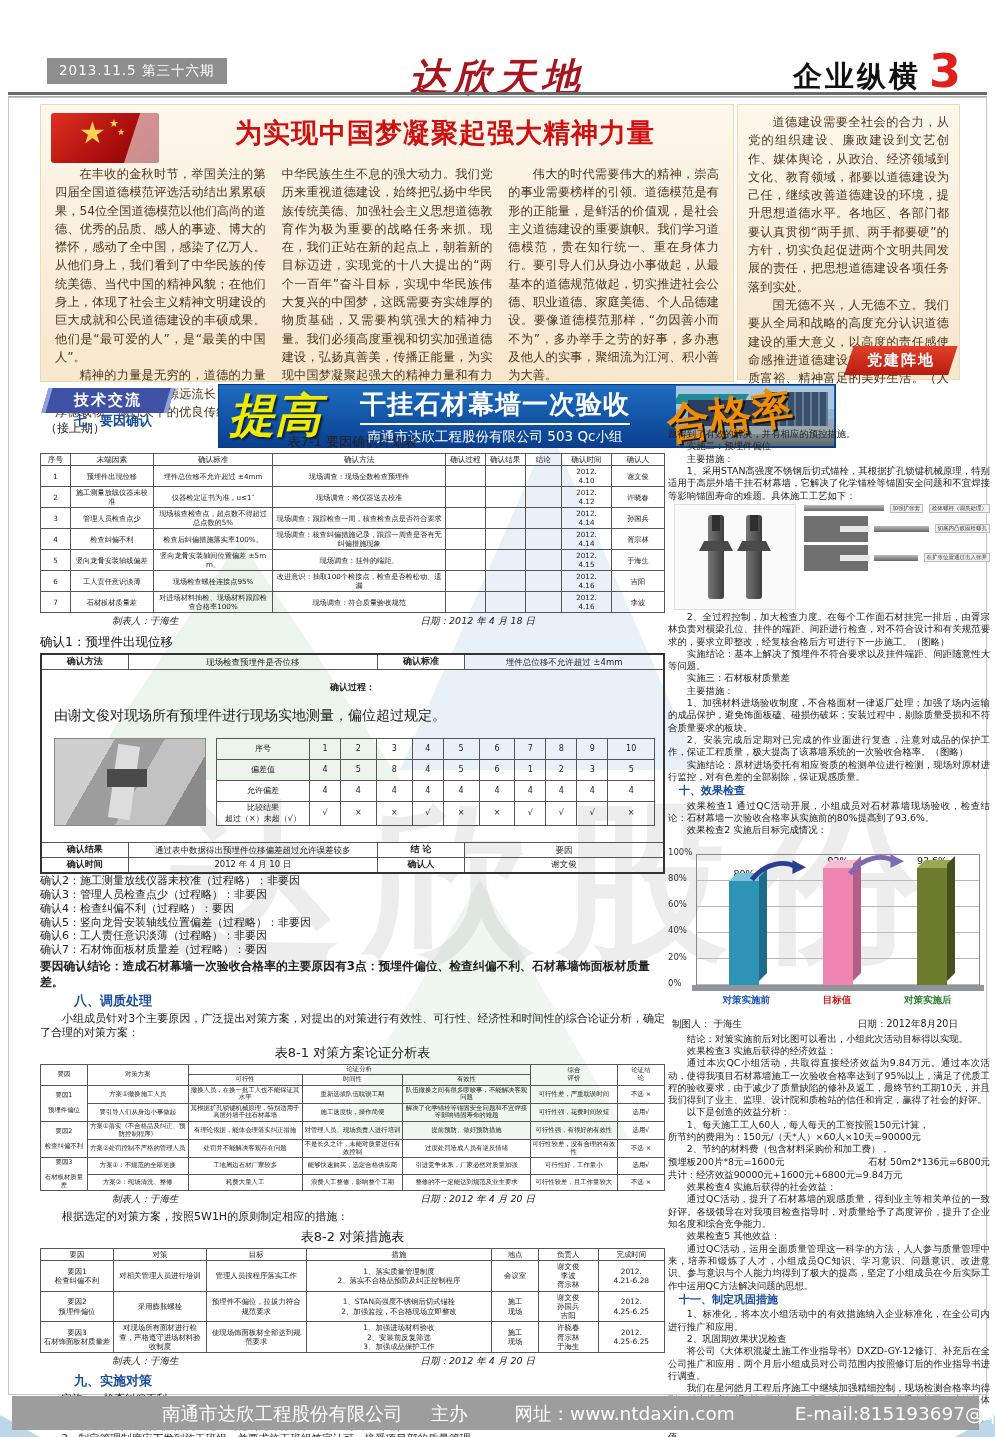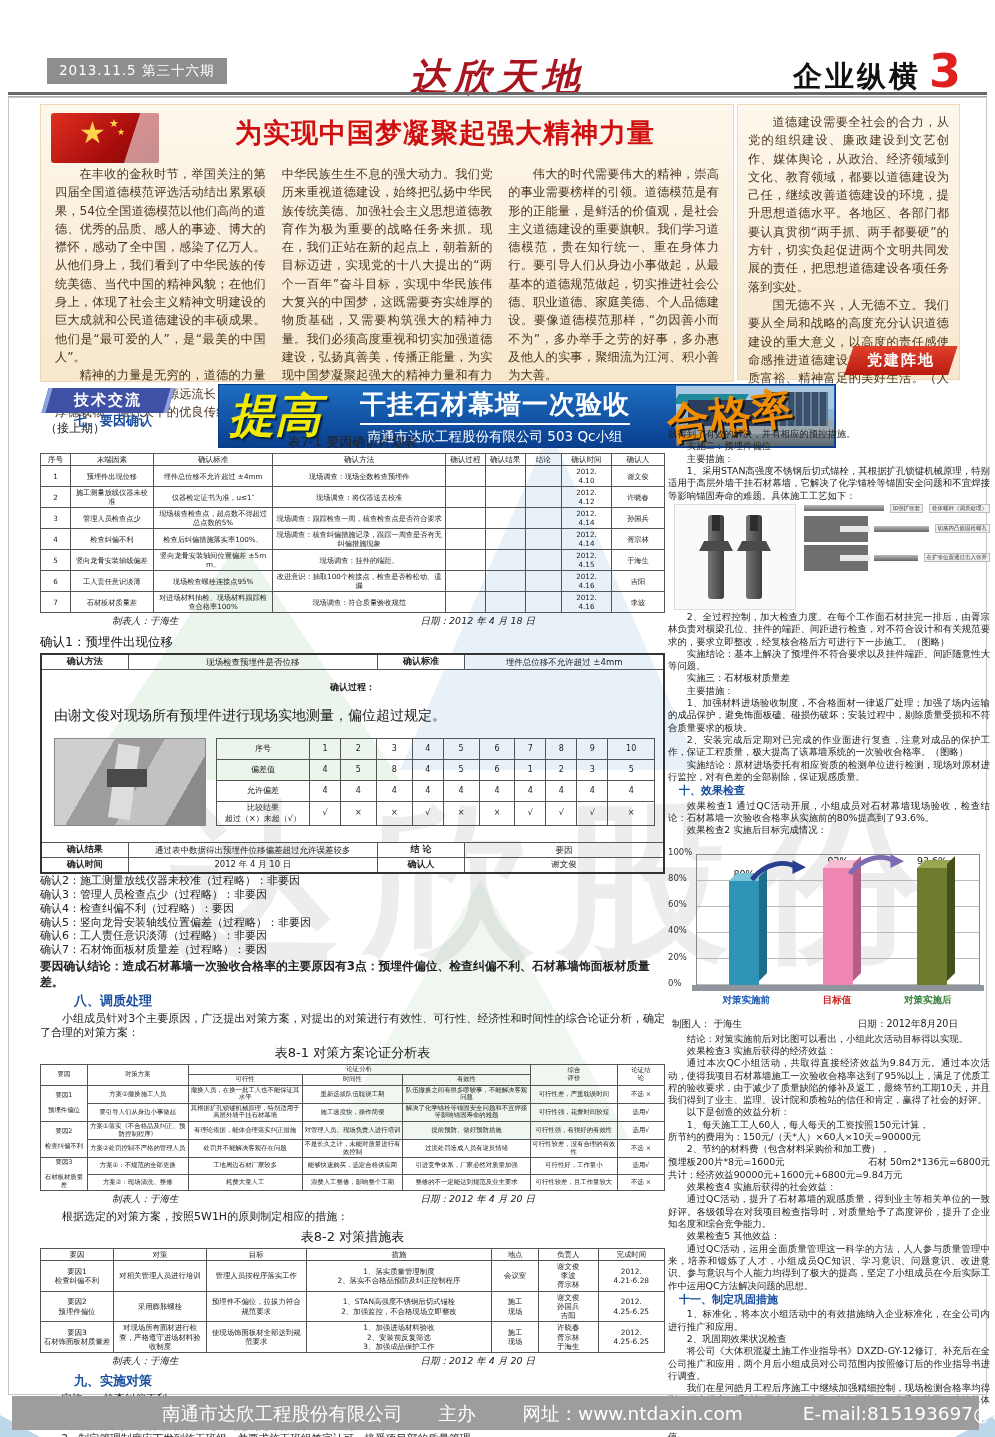--- a/index.html
+++ b/index.html
@@ -147,21 +147,21 @@
   .xlabels span{font-size:9.5px;font-weight:bold;}
   .xl1{color:#1a56b0;} .xl2{color:#cc2222;} .xl3{color:#2e7d32;}
   .arrow{position:absolute;width:58px;height:26px;}
   .a1{left:80px;top:18px;} .a2{left:178px;top:12px;}
   .chart-maker{display:flex;font-size:9.6px;margin:0 4px 2px 4px;}
   .chart-maker .dt{margin-left:auto;margin-right:28px;}
   
   .footer{position:absolute;left:12px;right:16px;bottom:7px;height:34px;background:#9d9d9d;z-index:4;
           display:flex;align-items:center;color:#fff;font-size:18.5px;}
   .footer span{white-space:nowrap;}
-  .f-company{margin-left:150px;} .f-host{margin-left:36px;} .f-site{margin-left:47px;} .f-mail{margin-left:60px;}
+  .f-company{margin-left:150px;} .f-host{margin-left:28px;} .f-site{margin-left:47px;} .f-mail{margin-left:60px;}
 </style>
 </head>
 <body>
 
 <div class="page">
   <div class="frame"></div>
   <div class="wm-tri1"></div>
   <div class="wm-tri2"></div>
   <div class="wm-tri3"></div>
   <div class="wm-text">达欣股份</div>

